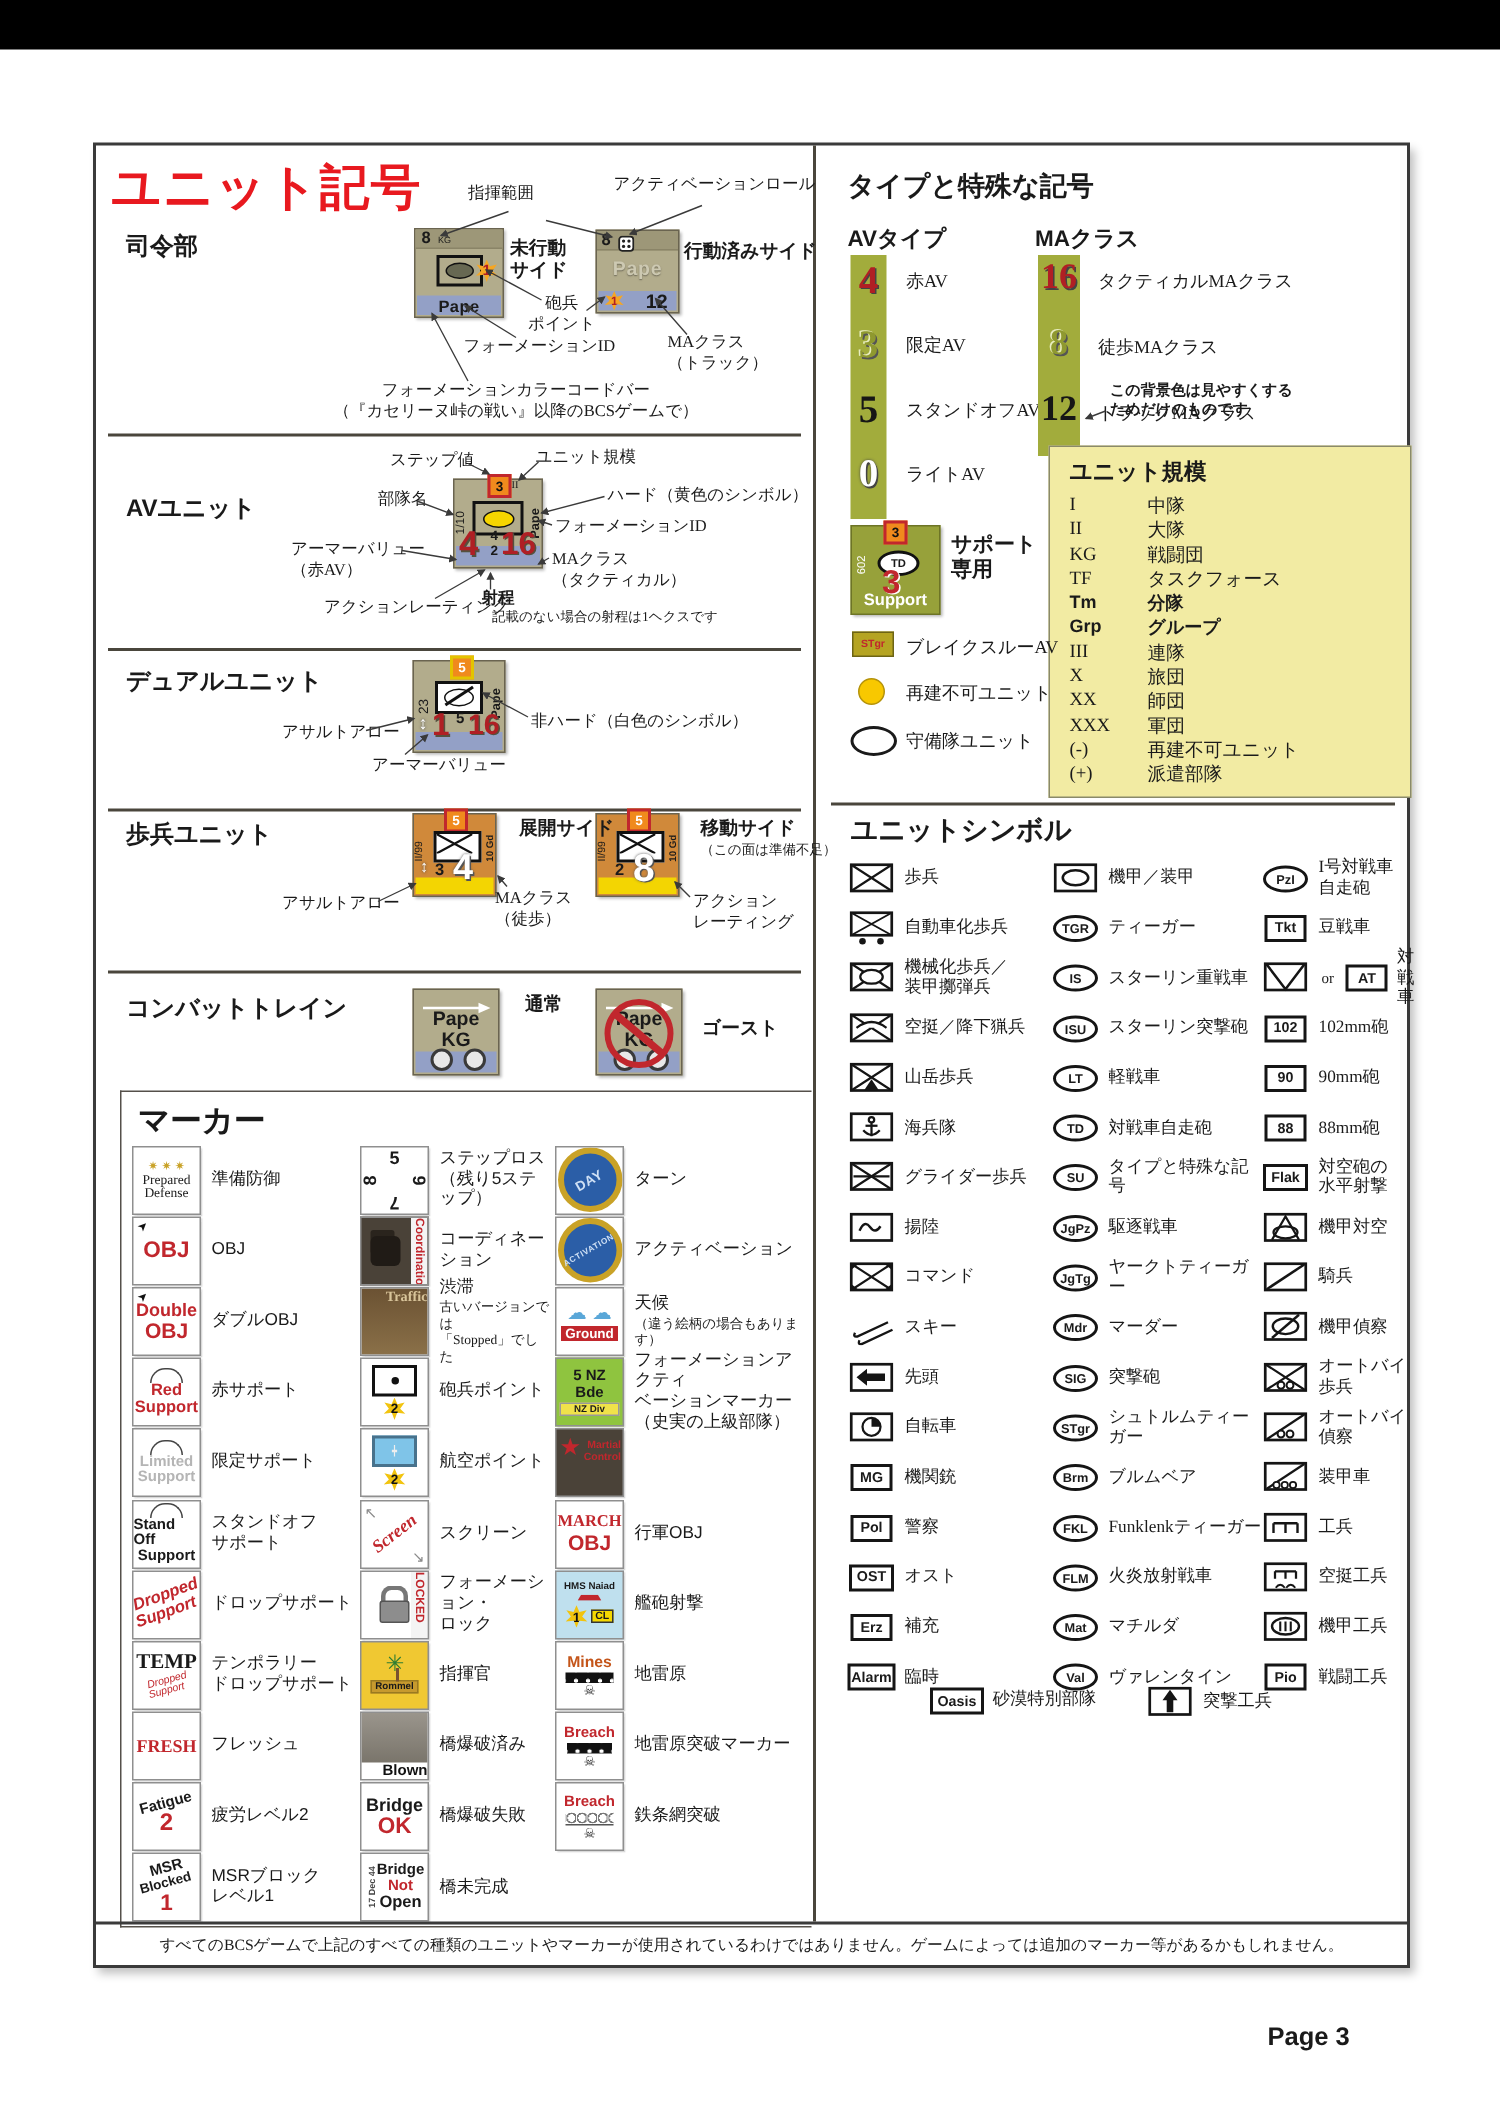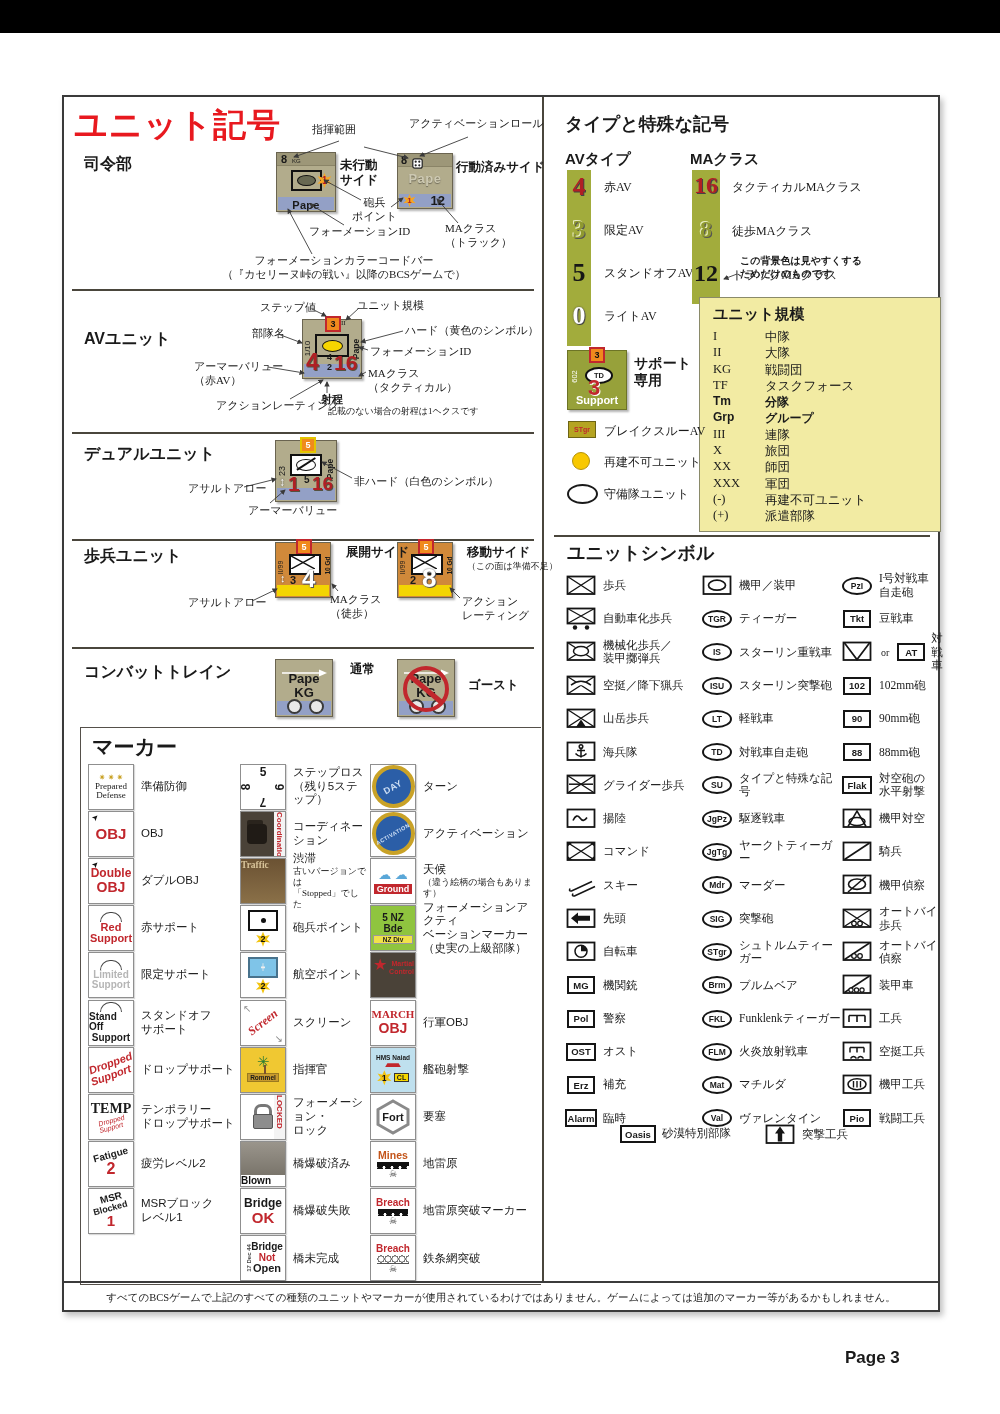--- a/index.html
+++ b/index.html
@@ -55,21 +55,21 @@
   .sl-t{top:0;left:50%;transform:translateX(-50%)}
   .sl-r{right:2px;top:50%;transform:translateY(-50%) rotate(90deg)}
   .sl-b{bottom:0;left:50%;transform:translateX(-50%) rotate(180deg)}
   .sl-l{left:2px;top:50%;transform:translateY(-50%) rotate(-90deg)}
   .photo-dark{background:#4a4238}
   .photo-brown{background:linear-gradient(#6b5233,#8a7048)}
   .photo-gray{background:linear-gradient(#9a958c,#6f6a60)}
   .coordination::after{content:"";position:absolute;left:6px;top:12px;width:20px;height:20px;background:#201b16;border-radius:4px;box-shadow:-2px -6px 0 -2px #2a241d}
   .vtext{position:absolute;right:0;top:0;bottom:0;writing-mode:vertical-rl;font-size:8px;font-weight:bold;
          color:#c1272d;background:#f4f4f4;padding:0 1px;display:flex;align-items:center}
-  .cap{position:absolute;bottom:0;left:0;right:0;text-align:left;font-weight:bold}
+  .cap{position:absolute;bottom:0;left:0;right:0;text-align:right;font-weight:bold}
   .white-strip{background:#fff;color:#111;font-size:10px}
   .tan-top{top:1px;bottom:auto;color:#d8c49a;font-family:"Liberation Serif",serif;font-size:9.5px}
   .pbox{width:26px;height:17px;border:2.5px solid #111;display:flex;align-items:center;justify-content:center;
         font-size:10px;font-weight:bold;background:#fff}
   .pbox::after{content:"";width:5px;height:5px;border-radius:50%;background:#111}
   .pb-blue .pbox{background:#7fc4e8;border-color:#48728c}
   .pb-blue .pbox::after{background:#eee;width:4px;height:8px;box-shadow:0 0 0 0;border-radius:0;
         clip-path:polygon(40% 0,60% 0,60% 40%,100% 40%,100% 60%,60% 60%,60% 100%,40% 100%,40% 60%,0 60%,0 40%,40% 40%)}
   .pburst{width:15px;height:15px;background:#f2c40f;display:flex;align-items:center;justify-content:center;
      font-size:9px;font-weight:bold;color:#111;margin-top:1px;
@@ -391,20 +391,28 @@
             <span class="tl r i s7 rm15">Dropped</span>
             <span class="tl r i s7 rm15">Support</span>
           </div>
           <div class="mtext">
             <span class="mlab">テンポラリー
 ドロップサポート</span>
           </div>
         </div>
         <div class="mrow">
           <div class="tile">
+            <span class="tl r sf b s12">FRESH</span>
+          </div>
+          <div class="mtext">
+            <span class="mlab">フレッシュ</span>
+          </div>
+        </div>
+        <div class="mrow">
+          <div class="tile">
             <span class="tl b s10 rm15">Fatigue</span>
             <span class="tl r b s16">2</span>
           </div>
           <div class="mtext">
             <span class="mlab">疲労レベル2</span>
           </div>
         </div>
         <div class="mrow">
           <div class="tile">
             <span class="tl b s10 rm15">MSR</span>
@@ -470,37 +478,37 @@
           <div class="tile">
             <span class="scrtext">Screen</span>
             <span class="scar" style="left: 2px; top: 2px;">↖</span>
             <span class="scar" style="right: 2px; bottom: 1px;">↘</span>
           </div>
           <div class="mtext">
             <span class="mlab">スクリーン</span>
           </div>
         </div>
         <div class="mrow">
+          <div class="tile">
+            <span class="shackle"></span>
+            <span class="lockbody"></span>
+            <span class="vtext">LOCKED</span>
+          </div>
+          <div class="mtext">
+            <span class="mlab">フォーメーション・
+ロック</span>
+          </div>
+        </div>
+        <div class="mrow">
           <div class="tile rommel">
             <span class="palm"></span>
             <span class="rname">Rommel</span>
           </div>
           <div class="mtext">
             <span class="mlab">指揮官</span>
-          </div>
-        </div>
-        <div class="mrow">
-          <div class="tile">
-            <span class="shackle"></span>
-            <span class="lockbody"></span>
-            <span class="vtext">LOCKED</span>
-          </div>
-          <div class="mtext">
-            <span class="mlab">フォーメーション・
-ロック</span>
           </div>
         </div>
         <div class="mrow">
           <div class="tile photo-gray">
             <span class="cap white-strip">Blown</span>
           </div>
           <div class="mtext">
             <span class="mlab">橋爆破済み</span>
           </div>
         </div>
@@ -590,33 +598,20 @@
           <div class="tile hms">
             <span class="hmst">HMS Naiad</span>
             <span class="ship"></span>
             <span class="hmsrow">
               <span class="pburst">1</span>
               <span class="clbox">CL</span>
             </span>
           </div>
           <div class="mtext">
             <span class="mlab">艦砲射撃</span>
-          </div>
-        </div>
-        <div class="mrow">
-          <div class="tile">
-            <span class="fortsvg">
-              <svg width="38" height="36">
-                <polygon points="19,2 34,10.5 34,25.5 19,34 4,25.5 4,10.5" fill="none" stroke="#8a8a8a" stroke-width="3"></polygon>
-              </svg>
-            </span>
-            <span class="forttxt">Fort</span>
-          </div>
-          <div class="mtext">
-            <span class="mlab">要塞</span>
           </div>
         </div>
         <div class="mrow">
           <div class="tile">
             <span class="minetxt">Mines</span>
             <div class="mstrip"></div>
             <span class="skull">☠</span>
           </div>
           <div class="mtext">
             <span class="mlab">地雷原</span>

